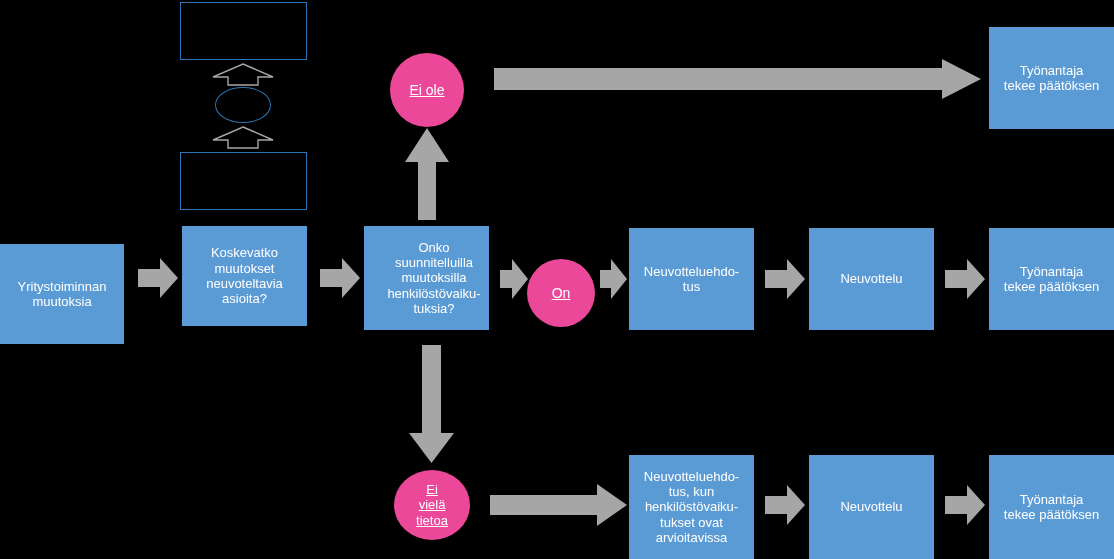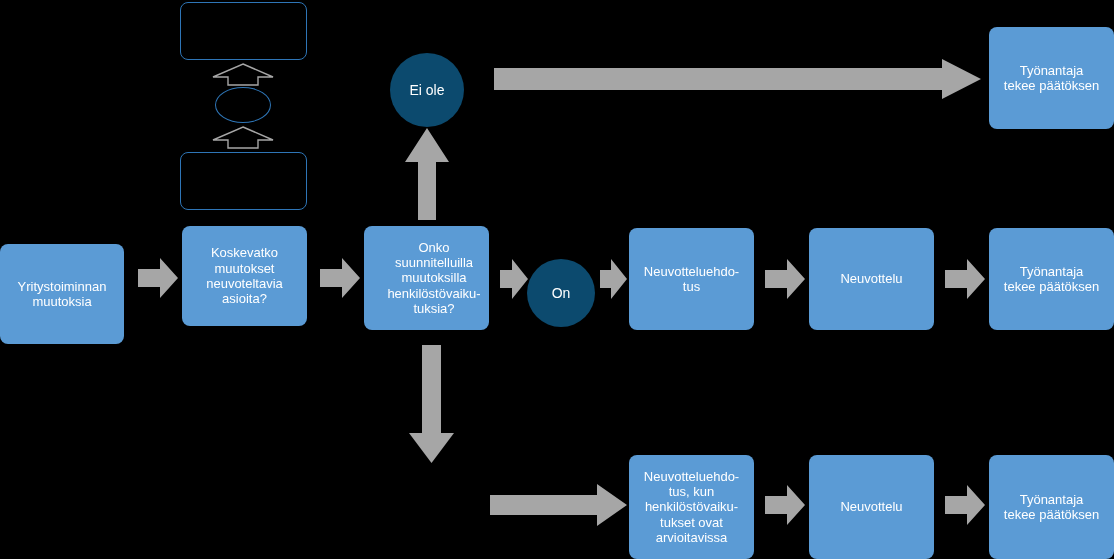--- a/index.html
+++ b/index.html
@@ -21,28 +21,28 @@
     position: absolute;
     box-sizing: border-box;
     display: flex;
     align-items: center;
     justify-content: center;
     text-align: center;
     color: #ffffff;
     line-height: 1.18;
     white-space: pre-line;
     user-select: none;
-    border-radius: 8px;
   }
   .box {
     background: #5B9BD5;
   }
   .circle {
-    background: #0c4a6e;
+    background: #ec4899;
     border-radius: 50%;
+    text-decoration: underline;
   }
   .outline-box {
     background: #000000;
     border: 1px solid #2E75B6;
   }
   .outline-ellipse {
     background: #000000;
     border: 1px solid #2E75B6;
     border-radius: 50%;
   }
@@ -181,20 +181,25 @@
     <span class="lbl">Työnantaja
 tekee päätöksen</span>
   </div>
 
   <div class="arrow" style="left:409px; top:345px; width:45px; height:118px;">
     <svg viewBox="0 0 45 118" preserveAspectRatio="none">
       <polygon points="13,0 32,0 32,88 45,88 22.5,118 0,88 13,88" fill="#A6A6A6"></polygon>
     </svg>
   </div>
 
+  <div class="node circle" style="left:394px; top:470px; width:76px; height:70px; font-size:13px;">
+    <span class="lbl">Ei
+vielä
+tietoa</span>
+  </div>
 
   <div class="arrow" style="left:490px; top:484px; width:137px; height:42px;">
     <svg viewBox="0 0 137 42" preserveAspectRatio="none">
       <polygon points="0,11 107,11 107,0 137,21 107,42 107,31 0,31" fill="#A6A6A6"></polygon>
     </svg>
   </div>
 
   <div class="node box" style="left:629px; top:455px; width:125px; height:104px; font-size:13px;">
     <span class="lbl">Neuvotteluehdo-
 tus, kun

